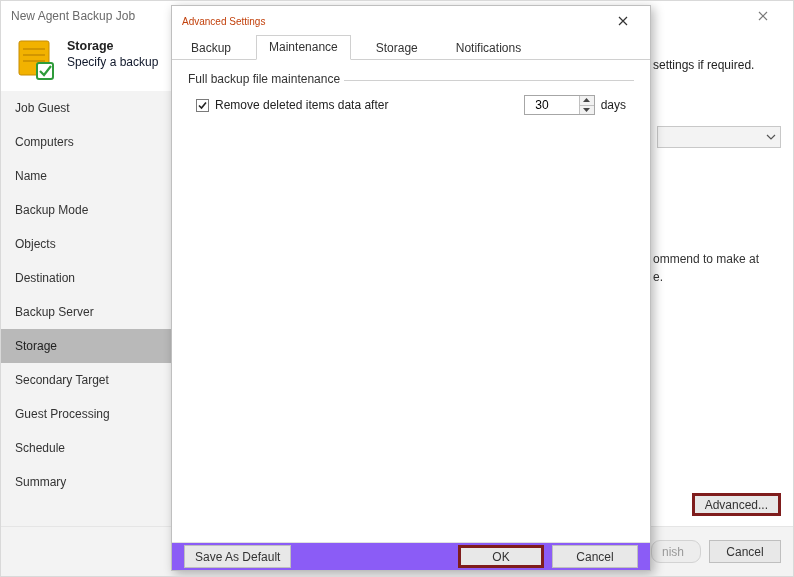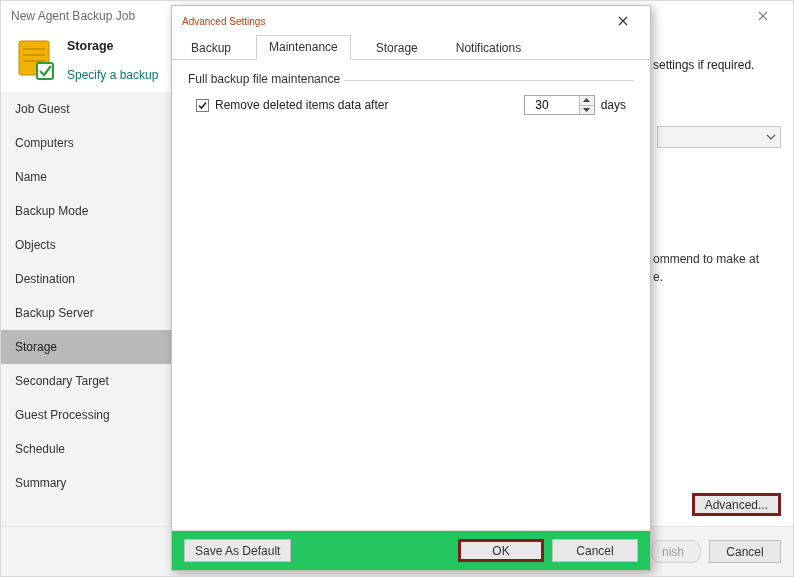--- a/index.html
+++ b/index.html
@@ -36,21 +36,21 @@
     align-items: flex-start;
     padding: 6px 14px 10px 14px;
     gap: 12px;
   }
   .header-icon {
     width: 40px; height: 44px;
     display:flex; align-items:center; justify-content:center;
   }
   .header-text { padding-top: 2px; }
   .header-title { font-weight: 700; font-size: 12.5px; }
-  .header-desc { color: #0f766e; margin-top: 15px; }
+  .header-desc { color: #0f172a; margin-top: 2px; }
   .body {
     display: flex;
     height: calc(577px - 30px - 62px - 48px);
   }
   .sidebar {
     width: 184px;
     background: #f3f3f3;
     border-right: 1px solid #e5e5e5;
     padding-top: 0;
   }
@@ -201,23 +201,23 @@
     width: 15px;
     border-left: 1px solid #c0c0c0;
     display: flex; flex-direction: column;
   }
   .spinner .arrow {
     flex:1; display:flex; align-items:center; justify-content:center;
     background: #f1f1f1;
   }
   .spinner .arrow + .arrow { border-top: 1px solid #c0c0c0; }
   .modal-footer {
-    height: 40px;
+    height: 28px;
     border-top: 1px solid #e0e0e0;
-    background: #22c55e;
+    background: #8b5cf6;
     display: flex; align-items: center;
     padding: 0 12px;
     gap: 8px;
   }
   .modal-footer .spacer { flex: 1; }
 </style>
 </head>
 <body>
 
 <div class="window">

